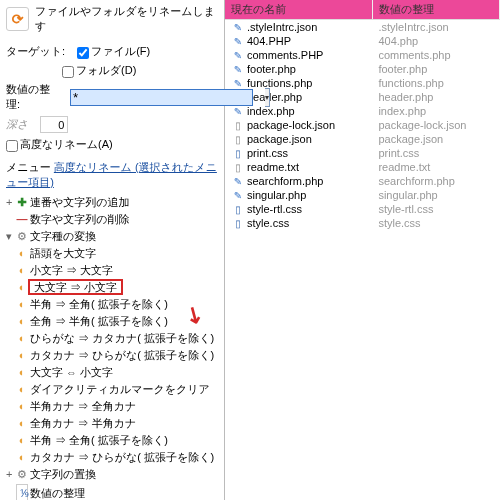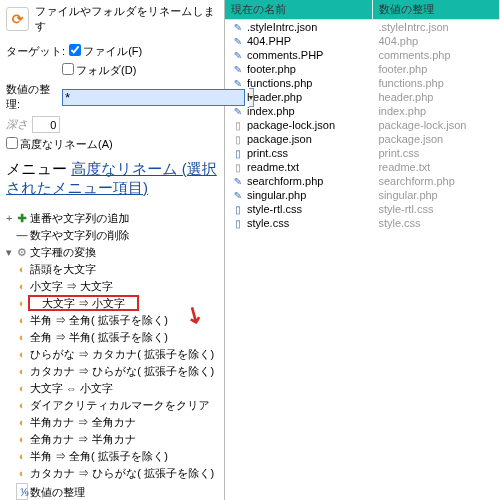--- a/index.html
+++ b/index.html
@@ -1,49 +1,49 @@
 <!DOCTYPE html>
 <html><head>
 <meta charset="utf-8">
 <style>
   html,body{margin:0;padding:0;font-family:Meiryo,"MS PGothic",sans-serif;font-size:11px;color:#000;background:#fff}
   .app{display:flex;width:500px;height:500px;overflow:hidden}
   .panel-left{width:225px;flex:0 0 225px;border-right:1px solid #bbb;display:flex;flex-direction:column;padding:4px 6px 0 6px;box-sizing:border-box}
   .header-row{display:flex;align-items:center;gap:6px;margin-bottom:10px}
   .header-icon{width:22px;height:22px;border:1px solid #ccc;border-radius:3px;display:flex;align-items:center;justify-content:center;color:#e87b1a;font-size:14px;font-weight:bold}
   .header-text{font-size:11px}
-  .form-row{display:flex;align-items:center;gap:4px;margin-bottom:4px}
+  .form-row{display:flex;align-items:center;gap:12px;margin-bottom:4px}
   .label{min-width:52px}
-  .chk{display:flex;align-items:flex-start;gap:2px}
+  .chk{display:flex;align-items:flex-end;gap:2px}
   input[type=checkbox]{width:12px;height:12px;margin:0}
   .filter-input{flex:1;border:1px solid #7a97bd;height:17px;background:#fff;box-sizing:border-box;padding:0 2px}
   .filter-input.hl{background:#d6e8ff;border-color:#3a76c8}
   .dd{width:14px;height:17px;border:1px solid #7a97bd;border-left:0;display:flex;align-items:center;justify-content:center;font-size:8px;color:#333;background:#f0f0f0}
   .depth-label{color:#999;font-style:italic;}
   .num{width:28px;height:17px;border:1px solid #ccc;text-align:right;padding:0 3px;box-sizing:border-box;font-size:11px}
-  .menu-bar{margin-top:4px;font-size:15px}
+  .menu-bar{margin-top:4px;font-size:11px}
   .menu-bar .sel{color:#1a4fa0;text-decoration:underline}
-  .tree{flex:1;overflow:hidden;margin-top:12px}
+  .tree{flex:1;overflow:hidden;margin-top:4px}
   .tree ul{list-style:none;margin:0;padding:0}
   .tree li{white-space:nowrap;padding:1px 0}
   .ind1{padding-left:10px}
   .ind2{padding-left:24px}
   .tw{display:inline-block;width:10px;color:#666}
   .ico{display:inline-block;width:12px;text-align:center;margin-right:2px}
   .ico.plus{color:#2a8a2a;font-weight:bold}
   .ico.minus{color:#c53a3a;font-weight:bold}
   .ico.dot{color:#e8a23a}
   .ico.gear{color:#7a7a7a}
   .ico.num{color:#3a6ab0}
   .ico.misc{color:#8a5ad0}
-  .boxed{border:2px solid #d62828;padding:0 12px;margin-left:-2px}
+  .boxed{border:2px solid #d62828;padding:0 4px;margin-left:-2px}
   .arrow-ann{position:absolute;left:185px;top:302px;color:#d62828;font-size:22px;font-weight:bold;transform:rotate(30deg)}
   .panel-right{flex:1;overflow:hidden}
   table{border-collapse:collapse;width:100%;font-size:11px}
-  th{text-align:left;font-weight:400;padding:2px 6px;border-bottom:1px solid #ddd;border-right:1px solid #eee;background:#14b8a6;color:#333}
+  th{text-align:left;font-weight:400;padding:2px 6px;border-bottom:1px solid #ddd;border-right:1px solid #eee;background:#ec4899;color:#333}
   td{padding:1px 6px;vertical-align:middle}
   td.new{color:#999}
   .fico{display:inline-block;width:14px;margin-right:2px;text-align:center;font-size:10px}
   .fico.f{color:#3a76c8}
   .fico.cat{color:#111}
   .fico.doc{color:#888}
   .fico.css{color:#3a6ab0}
 </style>
 </head>
 <body>
@@ -103,20 +103,21 @@
           <li class="ind2"><span class="tw"></span><span class="ico dot">◐</span><span>半角 ⇒ 全角( 拡張子を除く)</span></li>
           <li class="ind2"><span class="tw"></span><span class="ico dot">◐</span><span>全角 ⇒ 半角( 拡張子を除く)</span></li>
           <li class="ind2"><span class="tw"></span><span class="ico dot">◐</span><span>ひらがな ⇒ カタカナ( 拡張子を除く)</span></li>
           <li class="ind2"><span class="tw"></span><span class="ico dot">◐</span><span>カタカナ ⇒ ひらがな( 拡張子を除く)</span></li>
           <li class="ind2"><span class="tw"></span><span class="ico dot">◐</span><span>大文字 ⇔ 小文字</span></li>
           <li class="ind2"><span class="tw"></span><span class="ico dot">◐</span><span>ダイアクリティカルマークをクリア</span></li>
           <li class="ind2"><span class="tw"></span><span class="ico dot">◐</span><span>半角カナ ⇒ 全角カナ</span></li>
           <li class="ind2"><span class="tw"></span><span class="ico dot">◐</span><span>全角カナ ⇒ 半角カナ</span></li>
           <li class="ind2"><span class="tw"></span><span class="ico dot">◐</span><span>半角 ⇒ 全角( 拡張子を除く)</span></li>
           <li class="ind2"><span class="tw"></span><span class="ico dot">◐</span><span>カタカナ ⇒ ひらがな( 拡張子を除く)</span></li>
+          <li class="ind1"><span class="tw">+</span><span class="ico gear">⚙</span><span>文字列の置換</span></li>
           <li class="ind1"><span class="tw"></span><span class="ico num">⅑</span><span>数値の整理</span></li>
           <li class="ind1"><span class="tw">+</span><span class="ico misc">✦</span><span>拡張子の変更</span></li>
         </ul>
     </div>
     <div class="arrow-ann">↘</div>
   </div>
 
   <div class="panel-right">
     <table>
       <thead>

